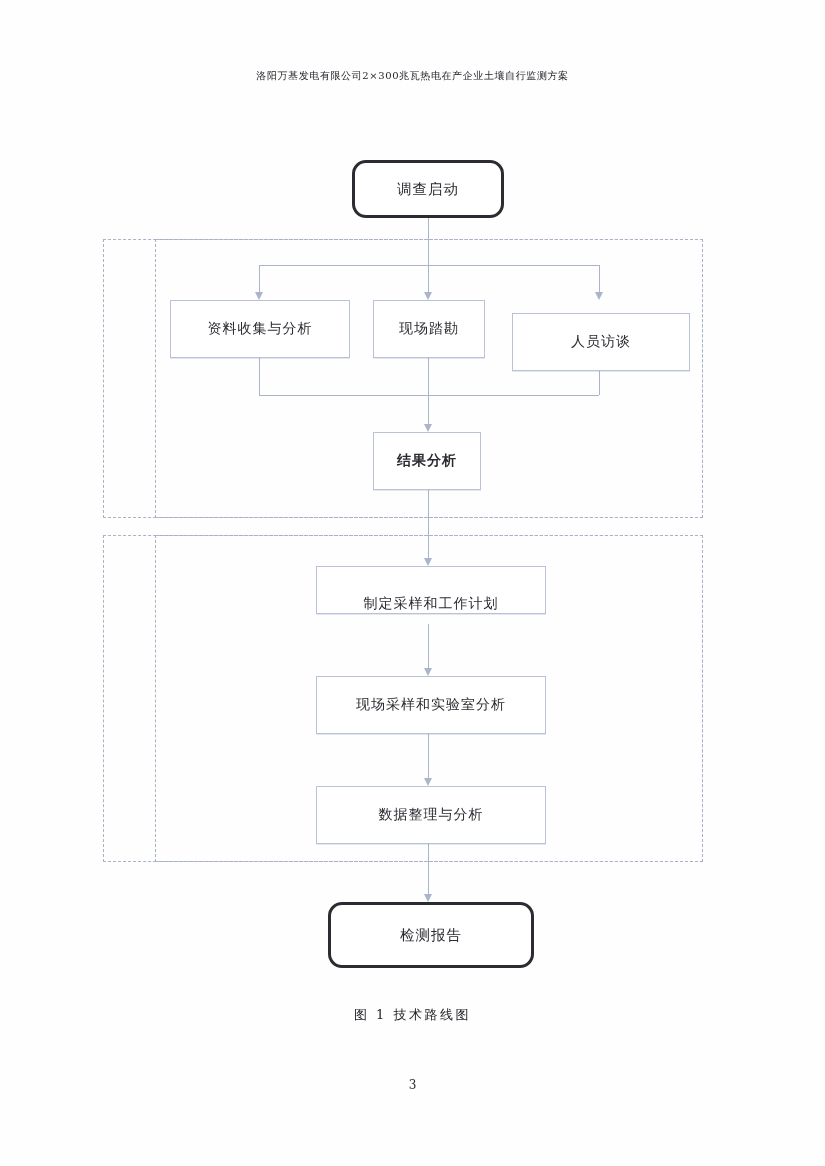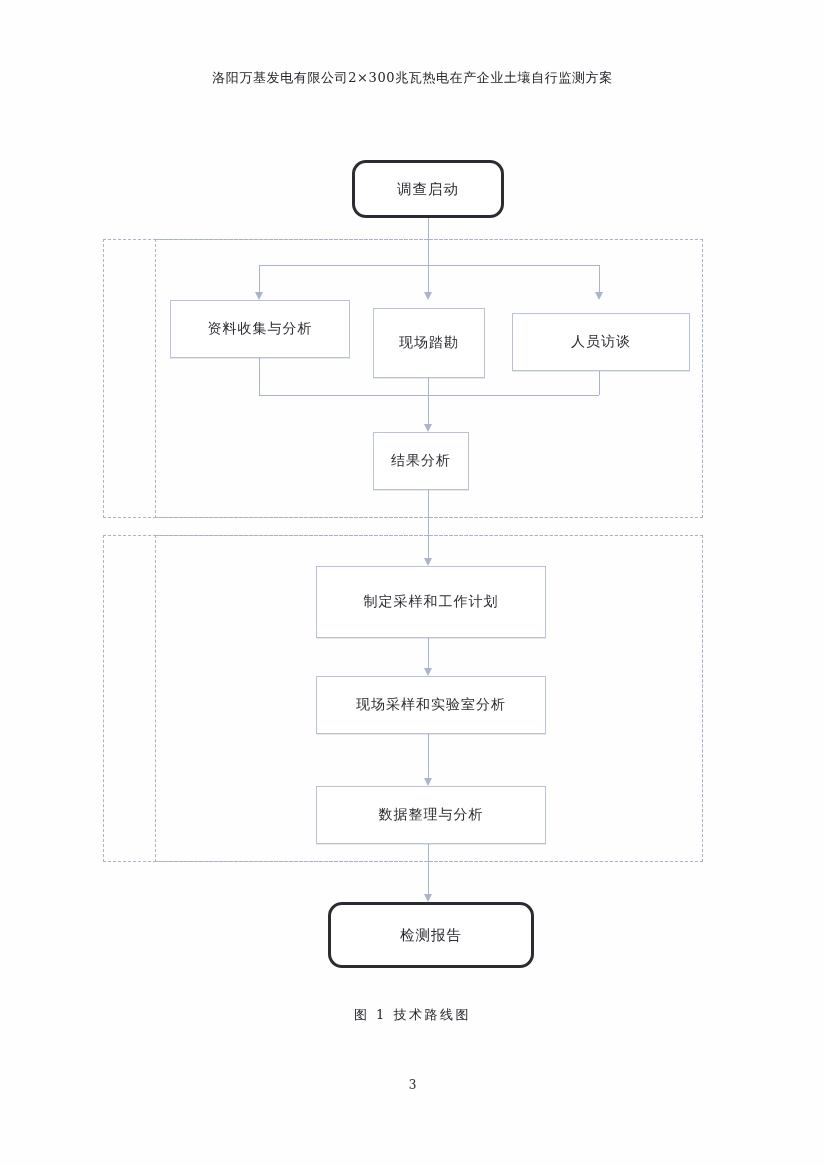--- a/index.html
+++ b/index.html
@@ -23,21 +23,21 @@
     inset: 0;
     background: #fefefe;
   }
 
   .page-header {
     position: absolute;
     top: 69px;
     left: 0;
     width: 825px;
     text-align: center;
-    font-size: 13px;
+    font-size: 10px;
     letter-spacing: 0.6px;
     color: #23242a;
     font-family: "DejaVu Serif", "Liberation Serif", serif;
     white-space: nowrap;
   }
 
   
   .chart {
     position: absolute;
     left: 0;
@@ -162,33 +162,33 @@
     <div class="arrow-down" style="left:423.5px; top:894px;"></div>
 
     <div class="node terminal" style="left:352px; top:160px; width:152px; height:58px;">
       <span>调查启动</span>
     </div>
 
     <div class="node process" style="left:170px; top:300px; width:180px; height:58px;">
       <span>资料收集与分析</span>
     </div>
 
-    <div class="node process" style="left:373px; top:300px; width:112px; height:70px;margin-top:8px;">
+    <div class="node process" style="left:373px; top:300px; width:112px; height:58px;">
       <span>现场踏勘</span>
     </div>
 
     <div class="node process" style="left:512px; top:300px; width:178px; height:58px;margin-top:13px;">
       <span>人员访谈</span>
     </div>
 
-    <div class="node process" style="left:373px; top:432px; width:96px; height:58px;">
+    <div class="node process" style="left:373px; top:432px; width:108px; height:58px;font-weight:bold;">
       <span>结果分析</span>
     </div>
 
-    <div class="node process" style="left:316px; top:566px; width:230px; height:72px;">
+    <div class="node process" style="left:316px; top:566px; width:230px; height:48px;align-items:flex-end;">
       <span>制定采样和工作计划</span>
     </div>
 
     <div class="node process" style="left:316px; top:676px; width:230px; height:58px;">
       <span>现场采样和实验室分析</span>
     </div>
 
     <div class="node process" style="left:316px; top:786px; width:230px; height:58px;">
       <span>数据整理与分析</span>
     </div>

